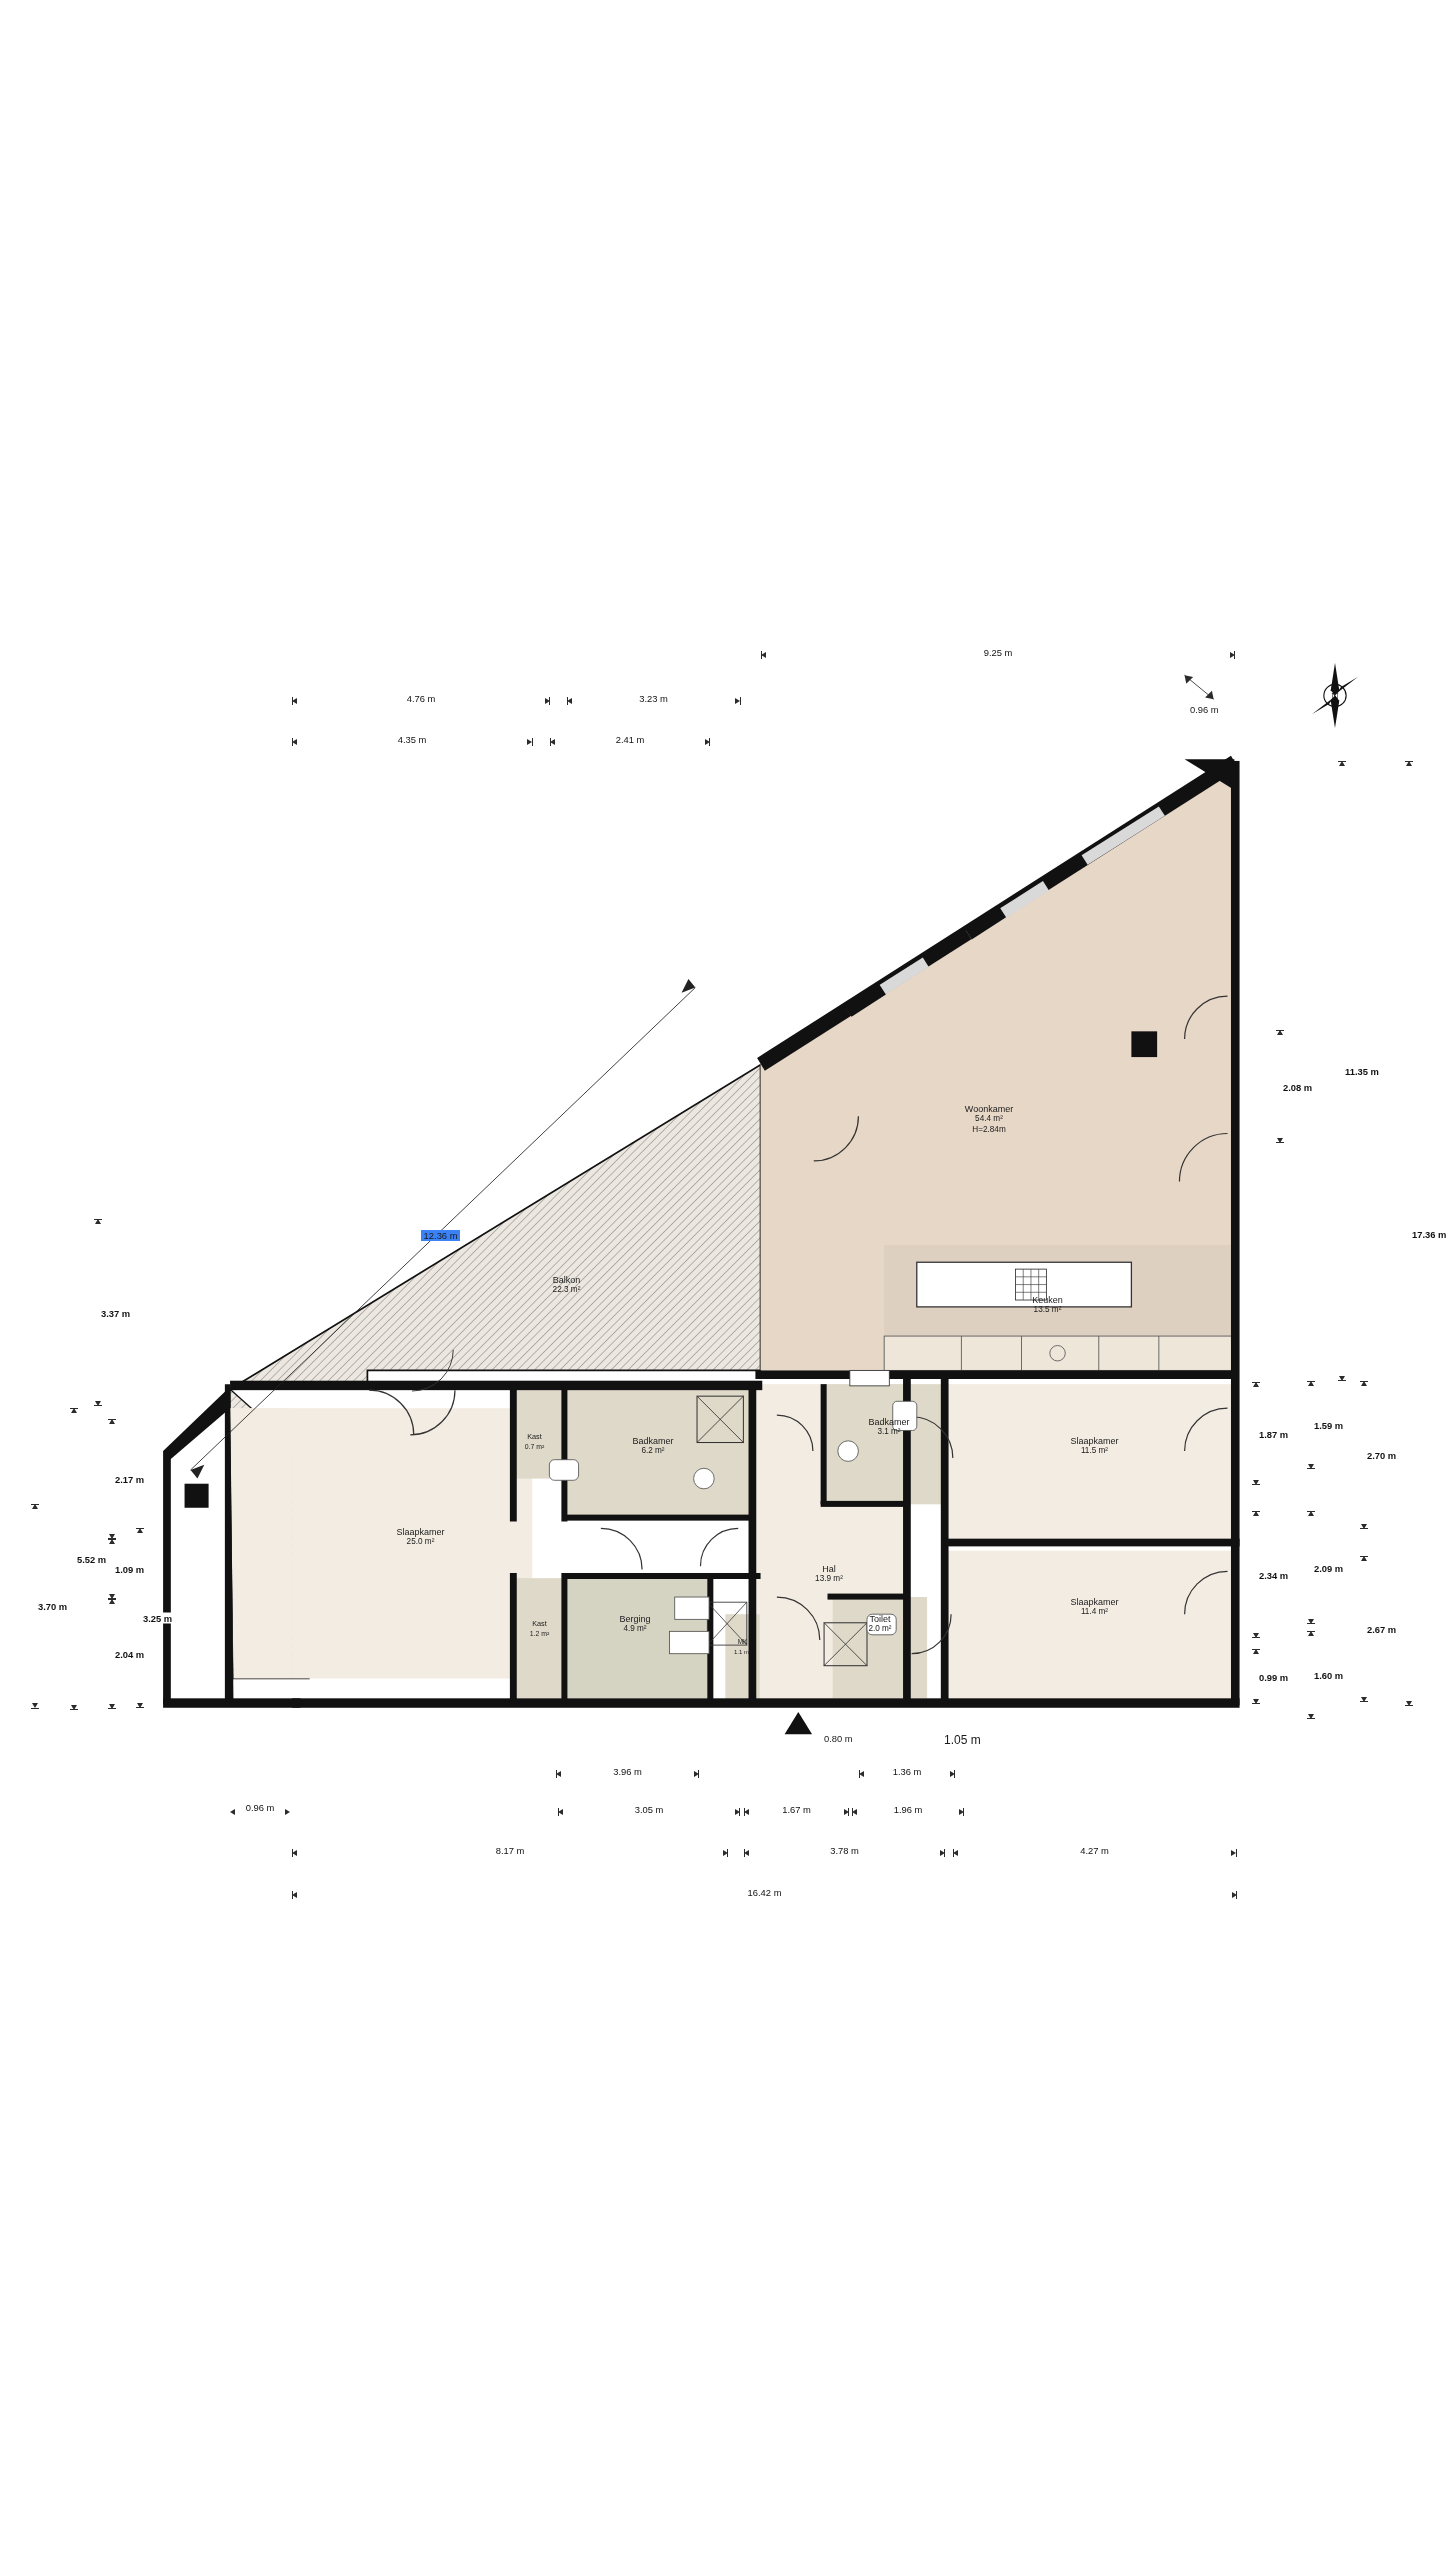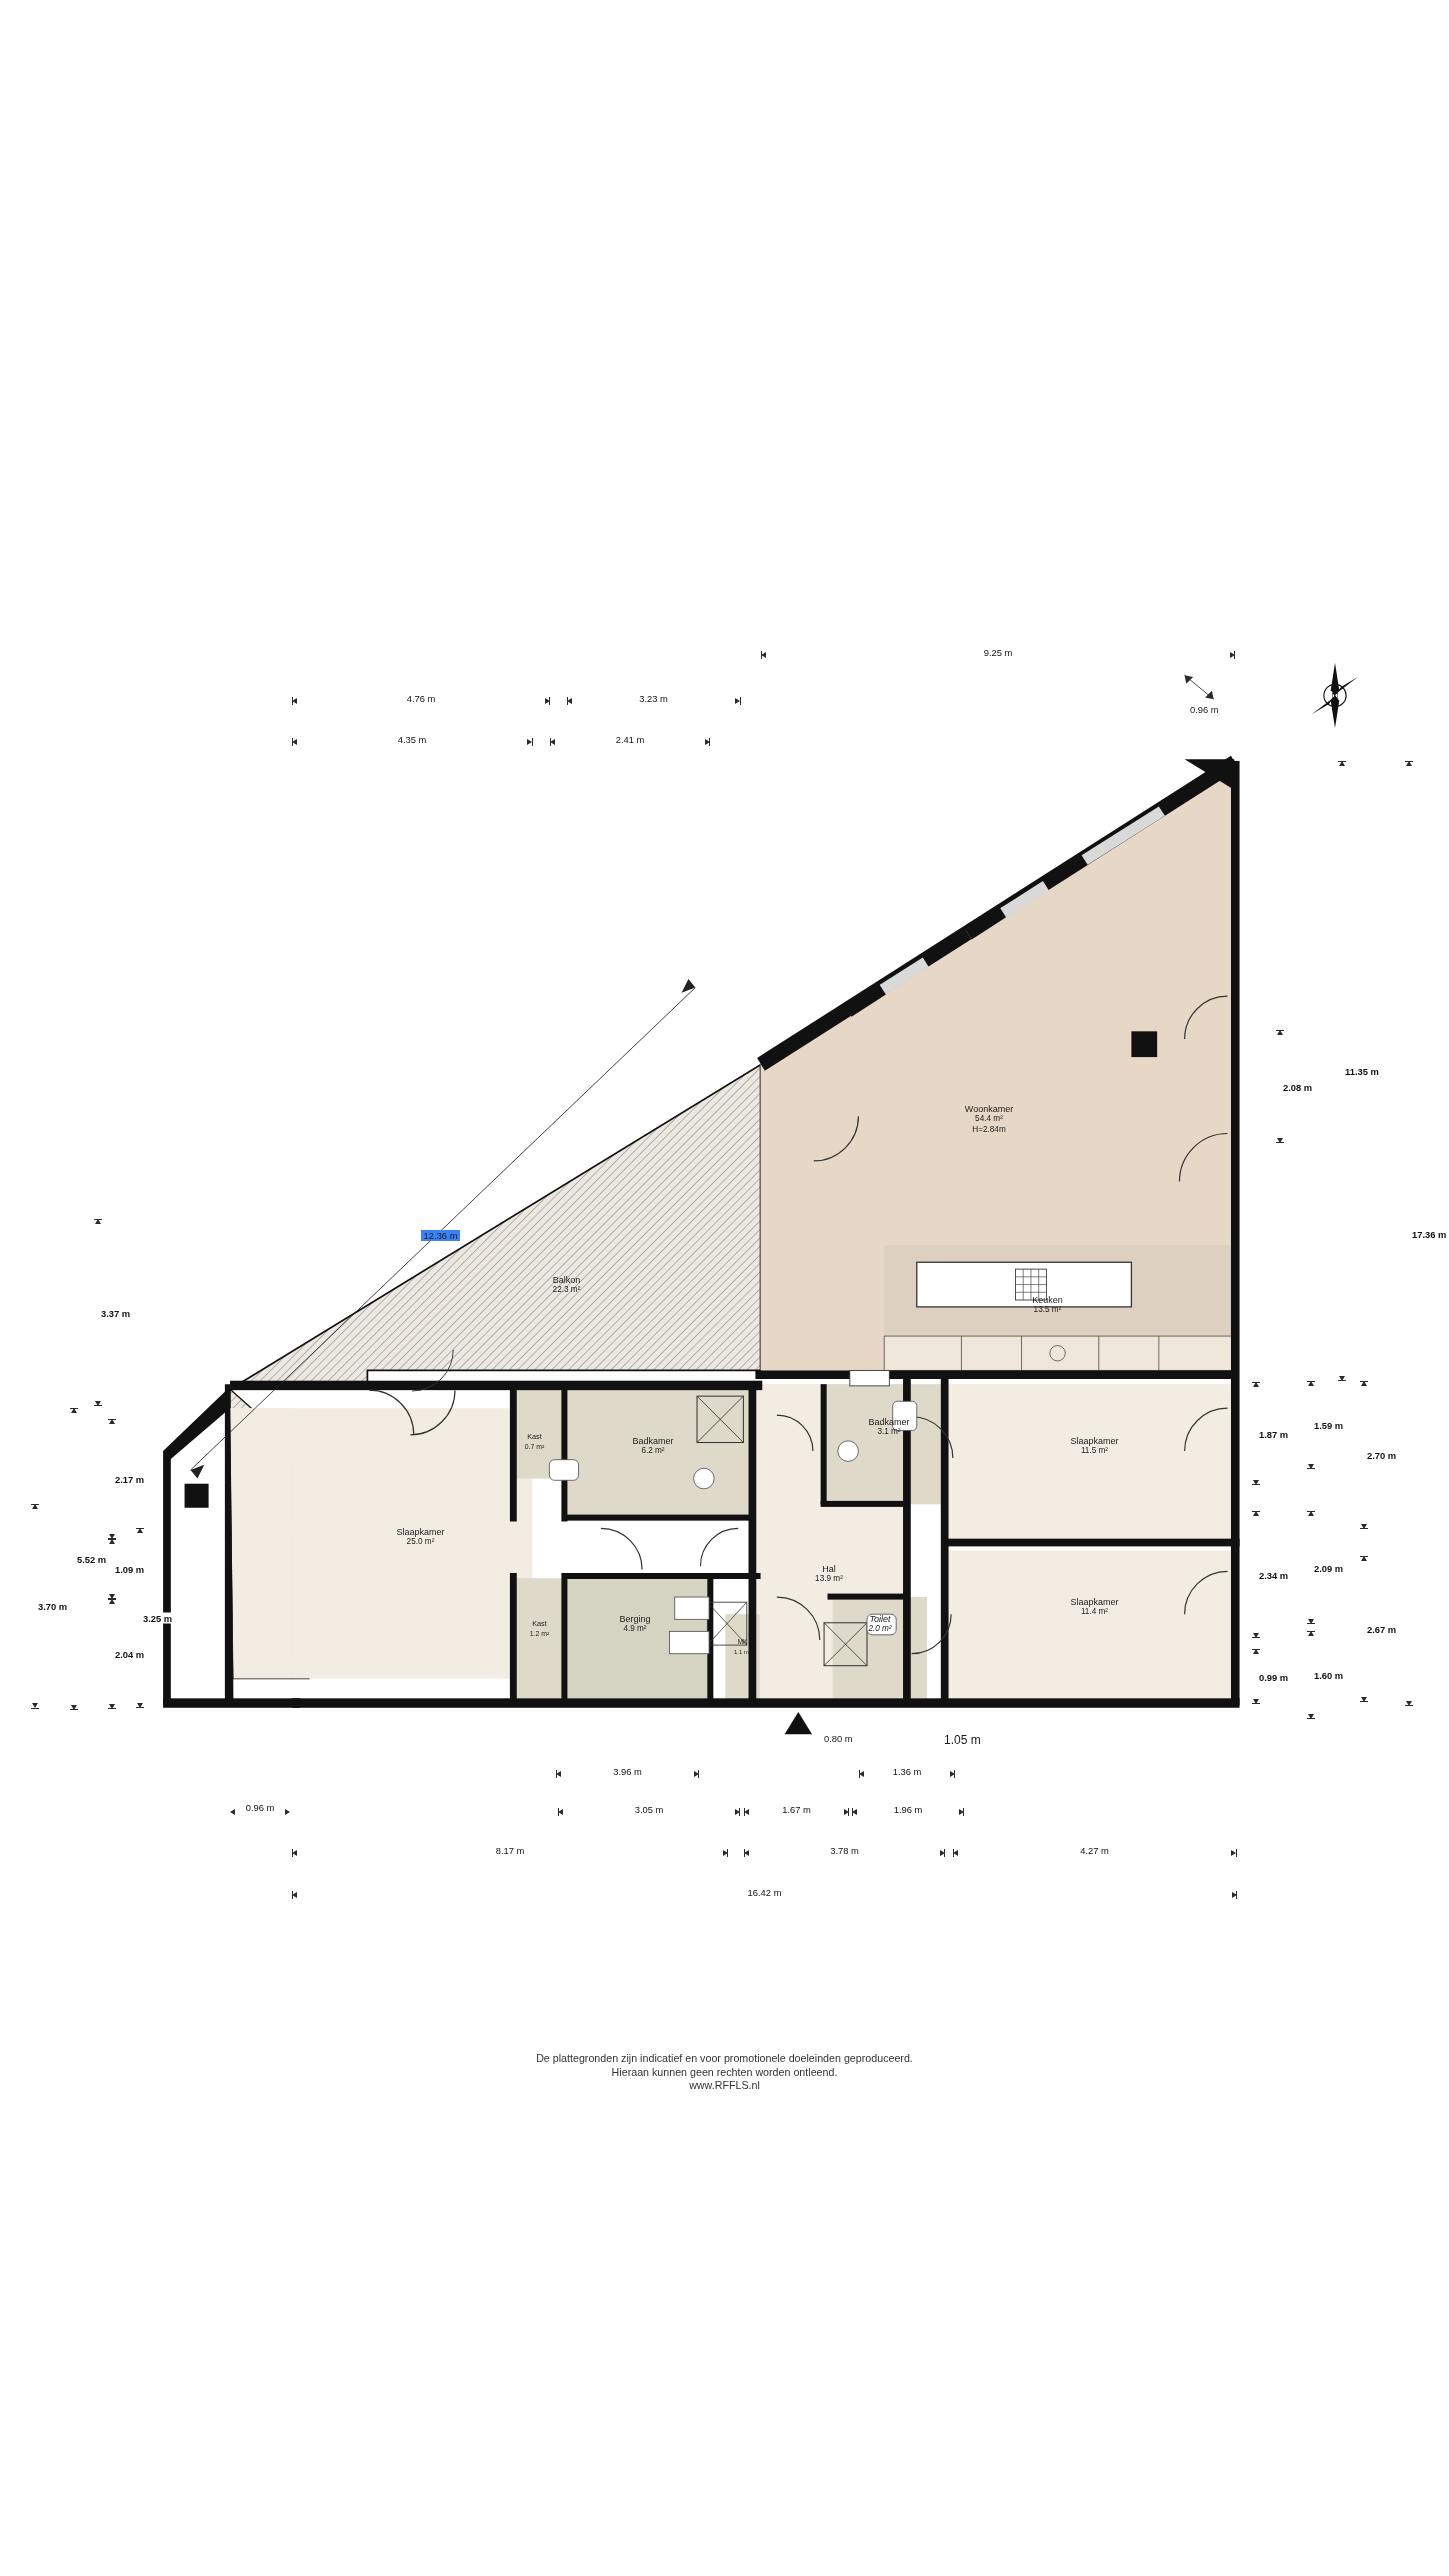--- a/index.html
+++ b/index.html
@@ -213,21 +213,21 @@
     <div class="ar">6.2 m²</div>
   </div>
   <div class="lbl" style="left:846px;top:1417px;width:86px;">
     <div class="nm">Badkamer</div>
     <div class="ar">3.1 m²</div>
   </div>
   <div class="lbl" style="left:786px;top:1564px;width:86px;">
     <div class="nm">Hal</div>
     <div class="ar">13.9 m²</div>
   </div>
-  <div class="lbl" style="left:837px;top:1614px;width:86px;font-style:italic;">
+  <div class="lbl" style="left:837px;top:1614px;width:86px;">
     <div class="nm">Toilet</div>
     <div class="ar">2.0 m²</div>
   </div>
   <div class="lbl" style="left:592px;top:1614px;width:86px;">
     <div class="nm">Berging</div>
     <div class="ar">4.9 m²</div>
   </div>
   <div class="lbl" style="left:496px;top:1432px;width:77px;font-size:7.3px;">
     <div class="nm" style="font-size:7.3px;">Kast</div>
     <div class="ar" style="font-size:6.9px;">0.7 m²</div>
@@ -529,20 +529,15 @@
   </div>
   <div class="dim h" style="left:292px;top:1886px;width:945px;">
     <div class="bar"></div>
       <div class="arrL"></div>
       <div class="arrR"></div>
     <div class="cap" style="left:0;"></div>
       <div class="cap" style="left:944px;"></div>
     <div class="lab">16.42 m</div>
   </div>
 
-  <div class="abs" id="footer">
-    <div>De plattegronden zijn indicatief en voor promotionele doeleinden geproduceerd.</div>
-    <div>Hieraan kunnen geen rechten worden ontleend.</div>
-    <div>www.RFFLS.nl</div>
-  </div>
 
 </div>
 
 
 </body></html>

